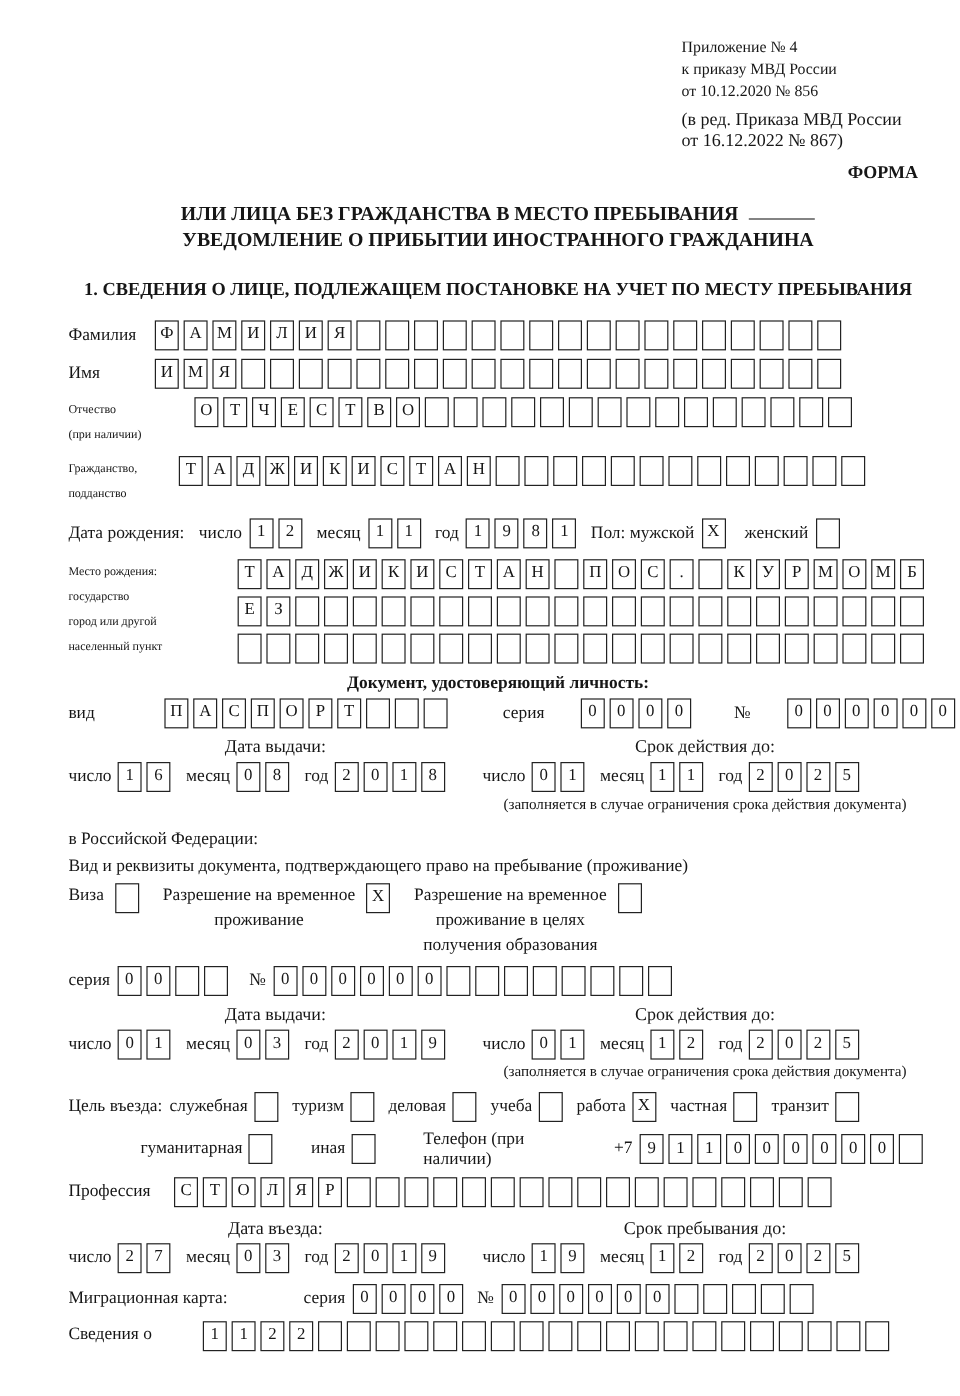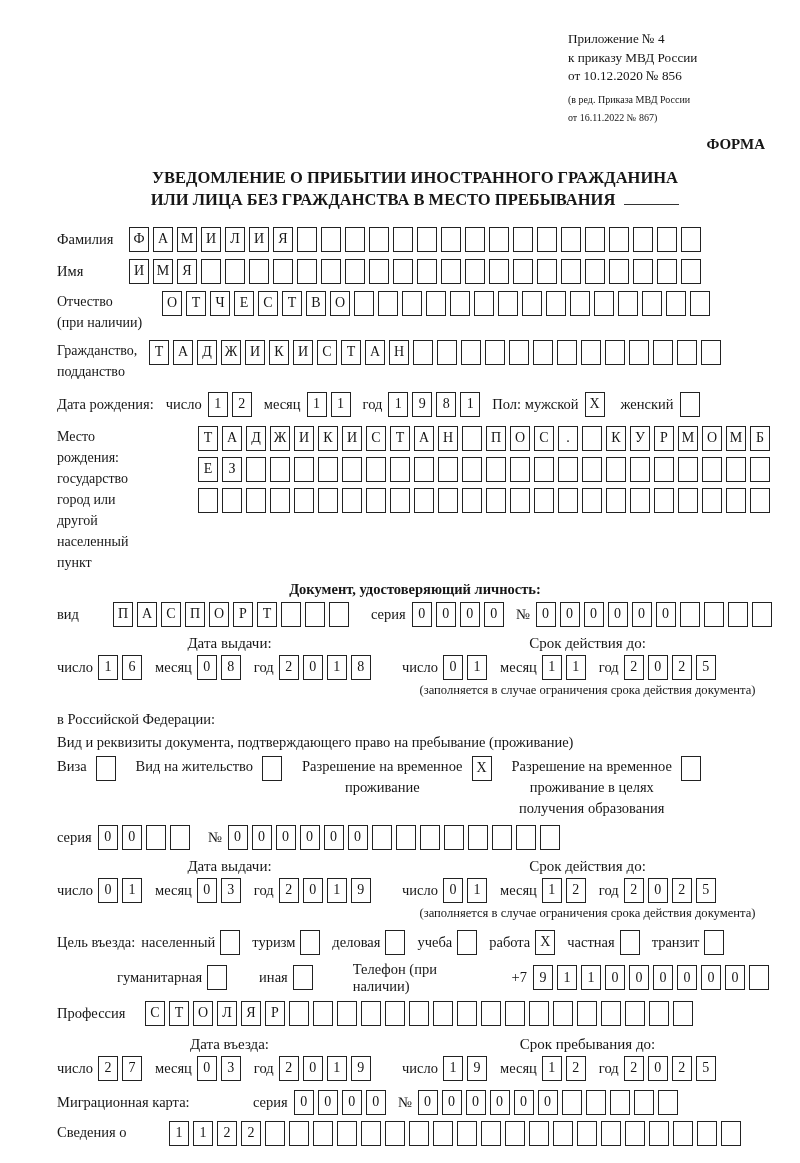--- a/index.html
+++ b/index.html
@@ -14,28 +14,28 @@
   .cbox{
     display:inline-flex;align-items:center;justify-content:center;
     box-sizing:border-box;flex:0 0 auto;
     width:20px;height:25px;border:1.7px solid #222;margin-right:4px;
     font-size:14px;line-height:1;background:#fff;
   }
   
   .frow{display:flex;align-items:center;margin-top:7px;}
   .frow.top{align-items:flex-start;}
   .flabel{flex:0 0 auto;font-size:14.5px;}
-  .lbl2{font-size:14px;line-height:21px;}
+  .lbl2{font-size:10px;line-height:21px;}
   .w72{flex:0 0 72px;}
   .w105{flex:0 0 105px;}
   .w92{flex:0 0 92px;}
   .w97{flex:0 0 97px;}
   .w140{flex:0 0 150px;}
   .annotation{width:205px;margin-left:auto;font-size:13.2px;line-height:18.5px;}
-  .annotation .grp2{margin-top:5px;font-size:10px;}
+  .annotation .grp2{margin-top:5px;font-size:15px;}
   .form-label{ text-align:right;font-weight:bold;font-size:15px;margin-top:8px;padding-right:8px;}
   .title{margin-top:14px;text-align:center;font-weight:bold;font-size:16.5px;line-height:22px;}
   .title-underline{display:inline-block;width:55px;border-bottom:1.6px solid #333;height:14px;margin-left:9px;}
   .sec-heading{margin-top:22px;text-align:center;font-weight:bold;font-size:15.3px;}
   .doc-heading{margin-top:8px;text-align:center;font-weight:bold;font-size:14.5px;}
   .mini-lbl{font-size:14.5px;margin:0 6px 0 0;}
   .dates-row{display:flex;margin-top:8px;}
   .dc-left{flex:0 0 345px;}
   .dc-right{flex:1 1 auto;}
   .date-heading{text-align:center;font-size:15px;margin-bottom:3px;}
@@ -60,31 +60,32 @@
 <body>
 
 <div class="page">
 
   <div class="annotation">
     <div>Приложение № 4</div>
     <div>к приказу МВД России</div>
     <div>от 10.12.2020 № 856</div>
     <div class="grp2">
       <div>(в ред. Приказа МВД России</div>
-      <div>от 16.11.2022 № 867)</div>
+      <div>от 16.12.2022 № 867)</div>
     </div>
   </div>
 
   <div class="form-label">ФОРМА</div>
 
   <div class="title">
+    <div><span>ИЛИ ЛИЦА БЕЗ ГРАЖДАНСТВА В МЕСТО ПРЕБЫВАНИЯ</span><span class="title-underline"></span></div>
     <div>УВЕДОМЛЕНИЕ О ПРИБЫТИИ ИНОСТРАННОГО ГРАЖДАНИНА</div>
-    <div><span>ИЛИ ЛИЦА БЕЗ ГРАЖДАНСТВА В МЕСТО ПРЕБЫВАНИЯ</span><span class="title-underline"></span></div>
-  </div>
-
+  </div>
+
+  <div class="sec-heading">1. СВЕДЕНИЯ О ЛИЦЕ, ПОДЛЕЖАЩЕМ ПОСТАНОВКЕ НА УЧЕТ ПО МЕСТУ ПРЕБЫВАНИЯ</div>
 
   <div class="frow" style="margin-top:16px;">
     <span class="flabel w72">Фамилия</span>
     <span class="boxes">
         <span class="cbox">Ф</span>
         <span class="cbox">А</span>
         <span class="cbox">М</span>
         <span class="cbox">И</span>
         <span class="cbox">Л</span>
         <span class="cbox">И</span>
@@ -317,21 +318,21 @@
           <span class="cbox"></span>
           <span class="cbox"></span>
           <span class="cbox"></span>
           <span class="cbox"></span>
         </div>
     </span>
   </div>
 
   <div class="doc-heading">Документ, удостоверяющий личность:</div>
 
-  <div class="frow" style="margin-top:4px;">
+  <div class="frow" style="margin-top:4px;gap:24px;">
     <span class="mini-lbl" style="flex:0 0 50px;">вид</span>
     <span class="boxes">
         <span class="cbox">П</span>
         <span class="cbox">А</span>
         <span class="cbox">С</span>
         <span class="cbox">П</span>
         <span class="cbox">О</span>
         <span class="cbox">Р</span>
         <span class="cbox">Т</span>
         <span class="cbox"></span>
@@ -414,26 +415,20 @@
   </div>
 
   <div class="permit-row">
     <span class="permit-item">
       <span class="plbl">Виза</span>
       <span class="boxes">
           <span class="cbox"></span>
         </span>
     </span>
     <span class="permit-item">
-      <span class="plbl">Вид на жительство</span>
-      <span class="boxes">
-          <span class="cbox"></span>
-        </span>
-    </span>
-    <span class="permit-item">
       <span class="plbl center">
         <div>Разрешение на временное</div>
         <div>проживание</div>
       </span>
       <span class="boxes">
           <span class="cbox">X</span>
         </span>
     </span>
     <span class="permit-item" style="margin-right:0;">
       <span class="plbl center">
@@ -518,21 +513,21 @@
             <span class="cbox">5</span>
           </span>
       </div>
       <div class="note">(заполняется в случае ограничения срока действия документа)</div>
     </div>
   </div>
 
   <div class="frow" style="margin-top:9px;">
     <span class="mini-lbl">Цель въезда:</span>
     <span class="opt">
-        <span class="olbl">населенный</span>
+        <span class="olbl">служебная</span>
         <span class="boxes">
           <span class="cbox"></span>
         </span>
       </span>
     <span class="opt">
         <span class="olbl">туризм</span>
         <span class="boxes">
           <span class="cbox"></span>
         </span>
       </span>

